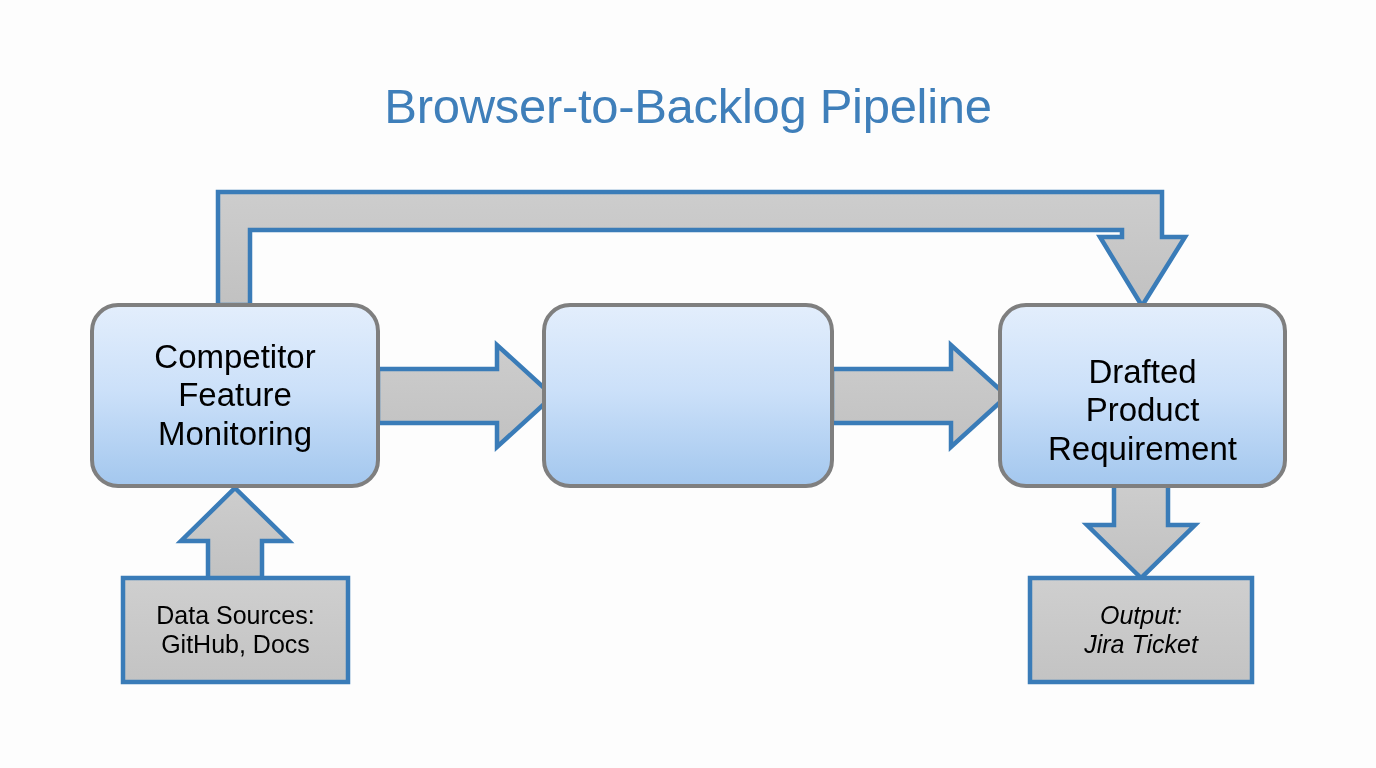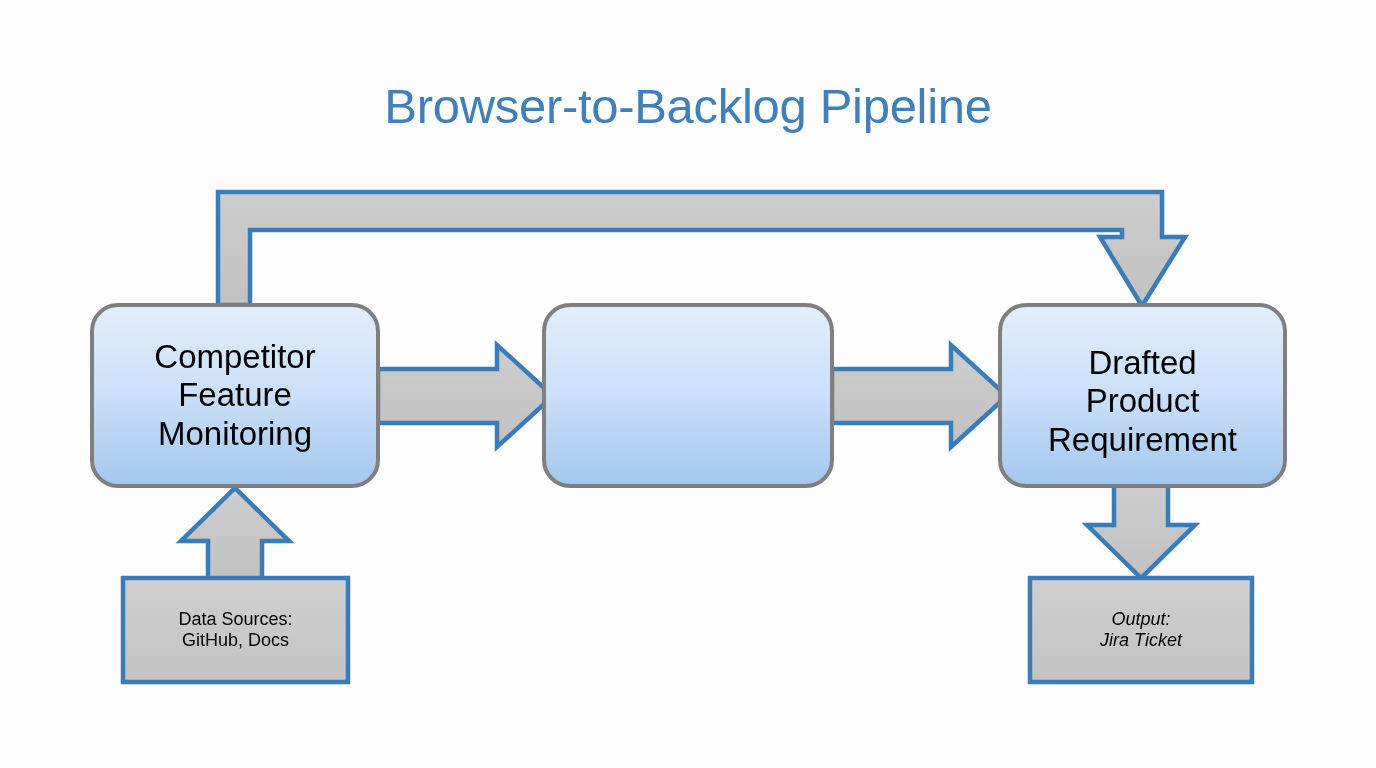--- a/index.html
+++ b/index.html
@@ -52,21 +52,21 @@
   }
   .node-label .lines {
     width: 100%;
     line-height: 1.16;
     white-space: pre-line;
   }
   .stage-label {
     font-size: 33px;
   }
   .aux-label {
-    font-size: 18px;
+    font-size: 25px;
   }
 </style>
 </head>
 <body>
 
 <div id="canvas">
 
   <svg id="diagram-svg" viewBox="0 0 1376 768">
     <defs>
       <linearGradient id="stageGrad" x1="0" y1="0" x2="0" y2="1">
@@ -177,21 +177,21 @@
 
   <div class="diagram-title">Browser-to-Backlog Pipeline</div>
 
   <div class="node-label stage-label" style="left:92px; top:305px; width:286px; height:181px;">
     <div class="lines">Competitor
 Feature
 Monitoring</div>
   </div>
 
 
-  <div class="node-label stage-label" style="left:1000px; top:311px; width:285px; height:181px;">
+  <div class="node-label stage-label" style="left:1000px; top:287px; width:285px; height:181px;align-items:flex-end;">
     <div class="lines">Drafted
 Product
 Requirement</div>
   </div>
 
   <div class="node-label aux-label" style="left:123px; top:578px; width:225px; height:104px;">
     <div class="lines">Data Sources:
 GitHub, Docs</div>
   </div>
 

